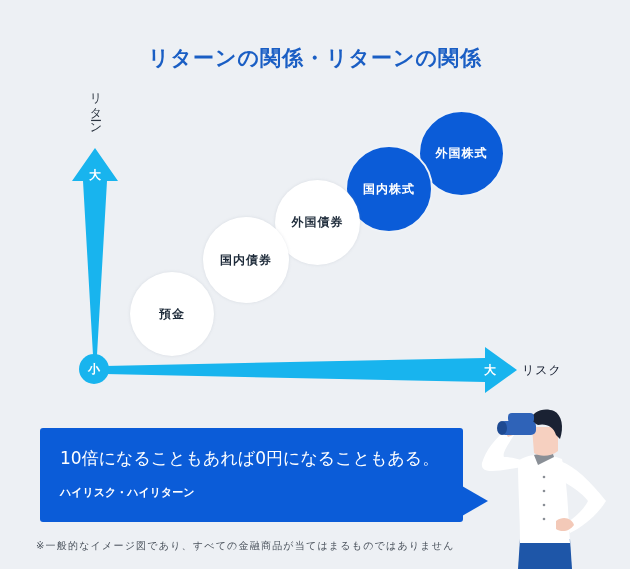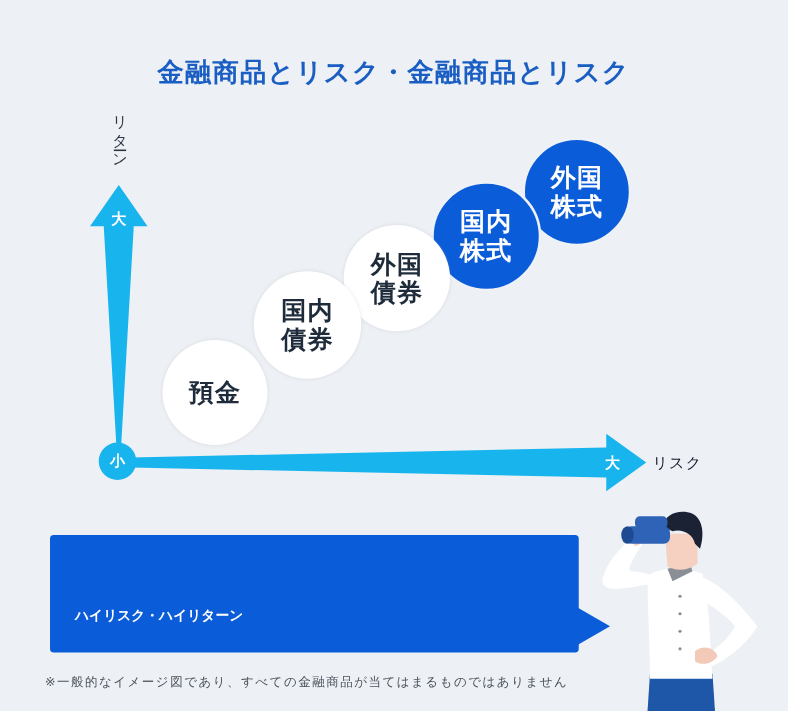--- a/index.html
+++ b/index.html
@@ -23,22 +23,22 @@
   .x-label {
     position: absolute; left: 522px; top: 362px;
     font-size: 12px; color: #0f172a; letter-spacing: 1px;
   }
   .axis-mark {
     position: absolute; font-size: 12px; color: #ffffff; font-weight: bold;
     width: 20px; text-align: center; line-height: 14px;
   }
   .circle {
     position: absolute; border-radius: 50%;
-    display: flex; flex-direction: column; align-items: center; justify-content: center;
-    font-weight: bold; font-size: 20px; line-height: 23px; letter-spacing: 1px;
+    display: flex; flex-direction: row; align-items: center; justify-content: center;
+    font-weight: bold; font-size: 12px; line-height: 23px; letter-spacing: 1px;
   }
   .circle.white { background: #ffffff; color: #1e2b3a; box-shadow: 0 0 3px rgba(150,160,175,0.25); }
   .circle.blue { background: #0b5cd8; color: #ffffff; border: 2px solid #eef2f7; }
   .callout {
     position: absolute; left: 40px; top: 428px; width: 423px; height: 94px;
     background: #0b5cd8; border-radius: 3px; color: #fff;
   }
   .callout-tail {
     position: absolute; left: 462px; top: 486px; width: 0; height: 0;
     border-top: 15px solid transparent; border-bottom: 15px solid transparent;
@@ -52,21 +52,21 @@
   }
   .footnote {
     position: absolute; left: 36px; top: 539px; font-size: 10px; color: #4a525c;
     letter-spacing: 1.2px; white-space: nowrap;
   }
   .person { position: absolute; left: 478px; top: 405px; }
 </style>
 </head>
 <body>
 
-<div class="title">金融商品とリスク・金融商品とリスク</div>
+<div class="title">リターンの関係・リターンの関係</div>
 
 <svg class="axis-svg" width="630" height="569">
 
   <polygon points="95,148 118,181 107,181 97,355 93,355 83,181 72,181" fill="#18b4ee"></polygon>
 
   <polygon points="105,366 485,358 485,347 517,370 485,393 485,382 105,374" fill="#18b4ee"></polygon>
 
   <circle cx="94" cy="369" r="15" fill="#18b4ee"></circle>
 </svg>
 
@@ -91,20 +91,21 @@
 </div>
 <div class="circle white" style="left:203px; top:217px; width:86px; height:86px; z-index:4;">
   <span>国内</span>
   <span>債券</span>
 </div>
 <div class="circle white" style="left:130px; top:272px; width:84px; height:84px; z-index:5;">
   <span>預金</span>
 </div>
 
 <div class="callout">
+  <div class="line1">10倍になることもあれば0円になることもある。</div>
   <div class="line2">ハイリスク・ハイリターン</div>
 </div>
 <div class="callout-tail"></div>
 
 <div class="footnote">※一般的なイメージ図であり、すべての金融商品が当てはまるものではありません</div>
 
 <svg class="person" width="152" height="164" viewBox="0 0 152 164">
 
   <path d="M42,134 L92,134 L94,164 L40,164 Z" fill="#1e56a8"></path>
 

